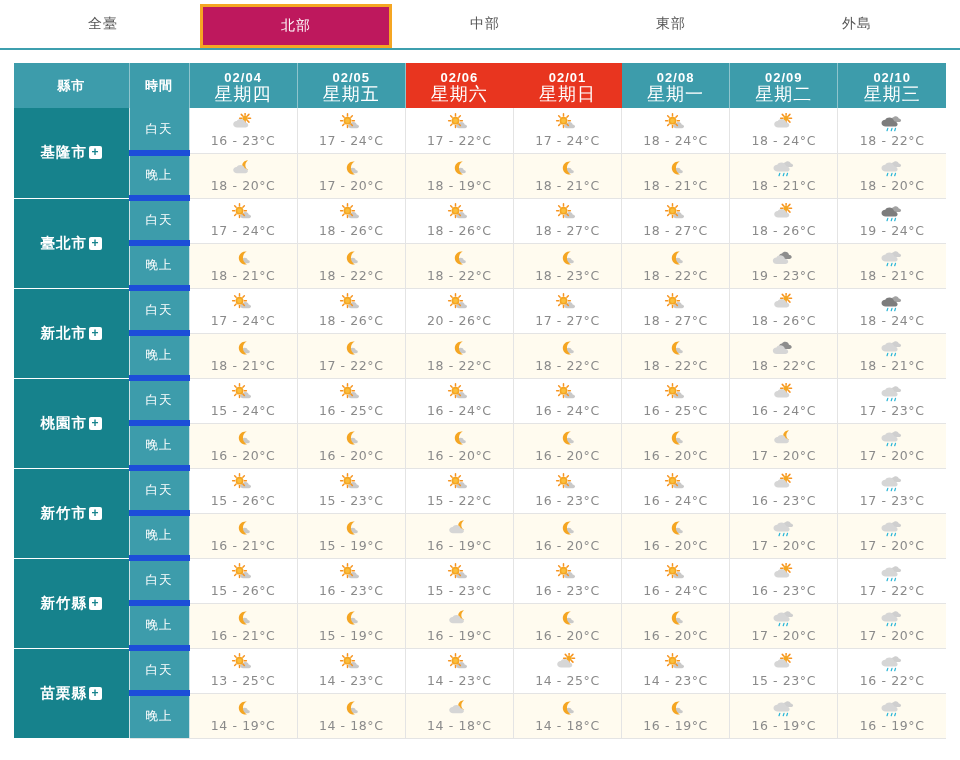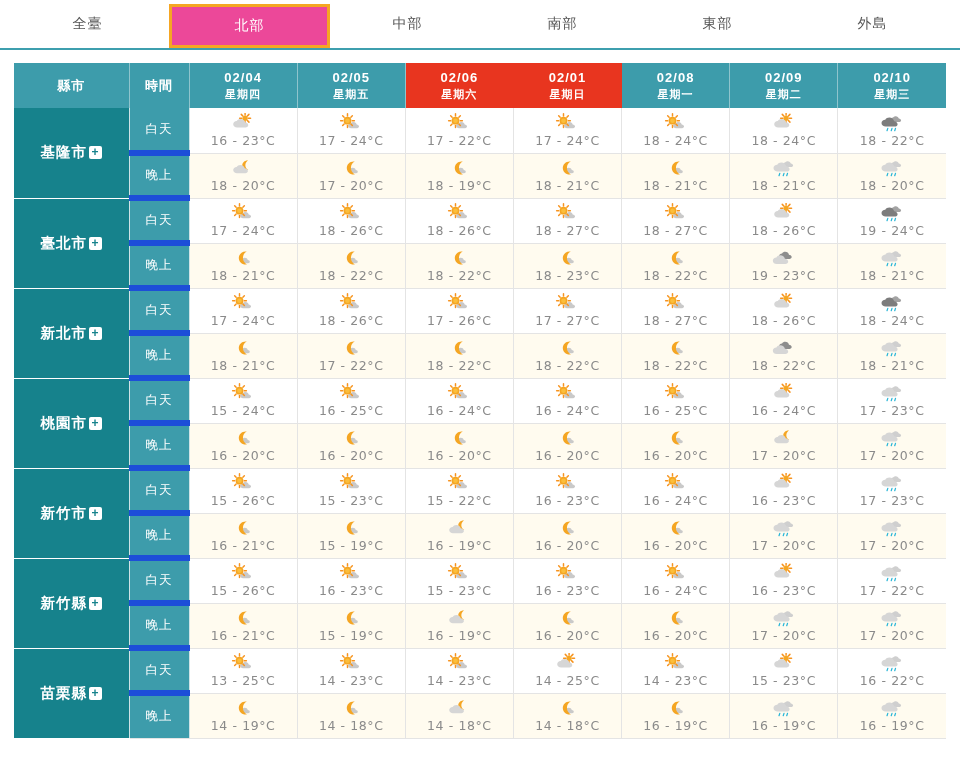--- a/index.html
+++ b/index.html
@@ -24,21 +24,21 @@
     display: flex;
     align-items: center;
     justify-content: center;
     font-size: 14px;
     color: #555555;
     letter-spacing: 1px;
     cursor: pointer;
     height: 100%;
   }
   .tab.active {
-    background: #ec4899;
+    background: #be185d;
     color: #ffffff;
     border: 3px solid #f5a623;
     border-bottom: 3px solid #f5a623;
     font-weight: normal;
     margin: 2px 0 -2px 4px;
     height: 44px;
     align-self: center;
   }
 
   
@@ -57,21 +57,21 @@
     font-size: 13px;
     font-weight: bold;
     height: 45px;
     letter-spacing: 1px;
     border-right: 1px solid #8fc4cd;
     vertical-align: middle;
   }
   thead th.weekend { background: #e8351f; border-right: 1px solid #e8351f; }
   thead th:last-child { border-right: none; }
   .hdr-date { font-size: 13px; line-height: 16px; font-weight: bold; }
-  .hdr-day  { font-size: 11px;  line-height: 16px; font-weight: bold; }
+  .hdr-day  { font-size: 18px;  line-height: 16px; font-weight: normal; }
 
   
   col.c-city { width: 115px; }
   col.c-time { width: 60px;  }
   col.c-day  { width: 108.1px; }
 
   
   td.city {
     background: #16828c;
     color: #ffffff;
@@ -148,23 +148,20 @@
     <div class="tab">
       <span>全臺</span>
     </div>
     <div class="tab active">
       <span>北部</span>
     </div>
     <div class="tab">
       <span>中部</span>
     </div>
     <div class="tab">
-      <span>南部</span>
-    </div>
-    <div class="tab">
       <span>東部</span>
     </div>
     <div class="tab">
       <span>外島</span>
     </div>
   </div>
 
 <div id="forecast-wrap">
   <table class="fc">
     <colgroup id="fc-colgroup">
@@ -646,21 +643,21 @@
                   <line x1="23.81" y1="15.81" x2="25.93" y2="17.93" stroke="#f7931e" stroke-width="2.1" stroke-linecap="round"></line>
                   <line x1="19.00" y1="17.80" x2="19.00" y2="20.80" stroke="#f7931e" stroke-width="2.1" stroke-linecap="round"></line>
                   <line x1="14.19" y1="15.81" x2="12.07" y2="17.93" stroke="#f7931e" stroke-width="2.1" stroke-linecap="round"></line>
                   <line x1="12.20" y1="11.00" x2="9.20" y2="11.00" stroke="#f7931e" stroke-width="2.1" stroke-linecap="round"></line>
                   <line x1="14.19" y1="6.19" x2="12.07" y2="4.07" stroke="#f7931e" stroke-width="2.1" stroke-linecap="round"></line>
                   <line x1="19.00" y1="4.20" x2="19.00" y2="1.20" stroke="#f7931e" stroke-width="2.1" stroke-linecap="round"></line>
                   <line x1="23.81" y1="6.19" x2="25.93" y2="4.07" stroke="#f7931e" stroke-width="2.1" stroke-linecap="round"></line>
                   <circle cx="19" cy="11" r="5.6" fill="#f5a623"></circle>
                   <circle cx="19" cy="11" r="3.3" fill="#fbbe3c"></circle>
                 </svg></span>
-              <span class="temp">17 - 26°C</span>
+              <span class="temp">20 - 26°C</span>
             </div>
           </td>
           <td class="cell">
             <div class="cell-inner">
               <span class="wx-icon"><svg viewBox="0 0 48 30" width="34" height="21" xmlns="http://www.w3.org/2000/svg">
                   <path transform="translate(20,13) scale(0.62)" fill="#c9c9c9" d="M6.5 14 C2.9 14 0 11.7 0 8.6 C0 5.7 2.5 3.4 5.8 3.3 C7 1.3 9.4 0 12.2 0 C15.9 0 19 2.4 19.6 5.6 C22.6 5.8 25 7.9 25 10.4 C25 12.4 23 14 20.5 14 Z"></path>
                   <line x1="25.80" y1="11.00" x2="28.80" y2="11.00" stroke="#f7931e" stroke-width="2.1" stroke-linecap="round"></line>
                   <line x1="23.81" y1="15.81" x2="25.93" y2="17.93" stroke="#f7931e" stroke-width="2.1" stroke-linecap="round"></line>
                   <line x1="19.00" y1="17.80" x2="19.00" y2="20.80" stroke="#f7931e" stroke-width="2.1" stroke-linecap="round"></line>
                   <line x1="14.19" y1="15.81" x2="12.07" y2="17.93" stroke="#f7931e" stroke-width="2.1" stroke-linecap="round"></line>

